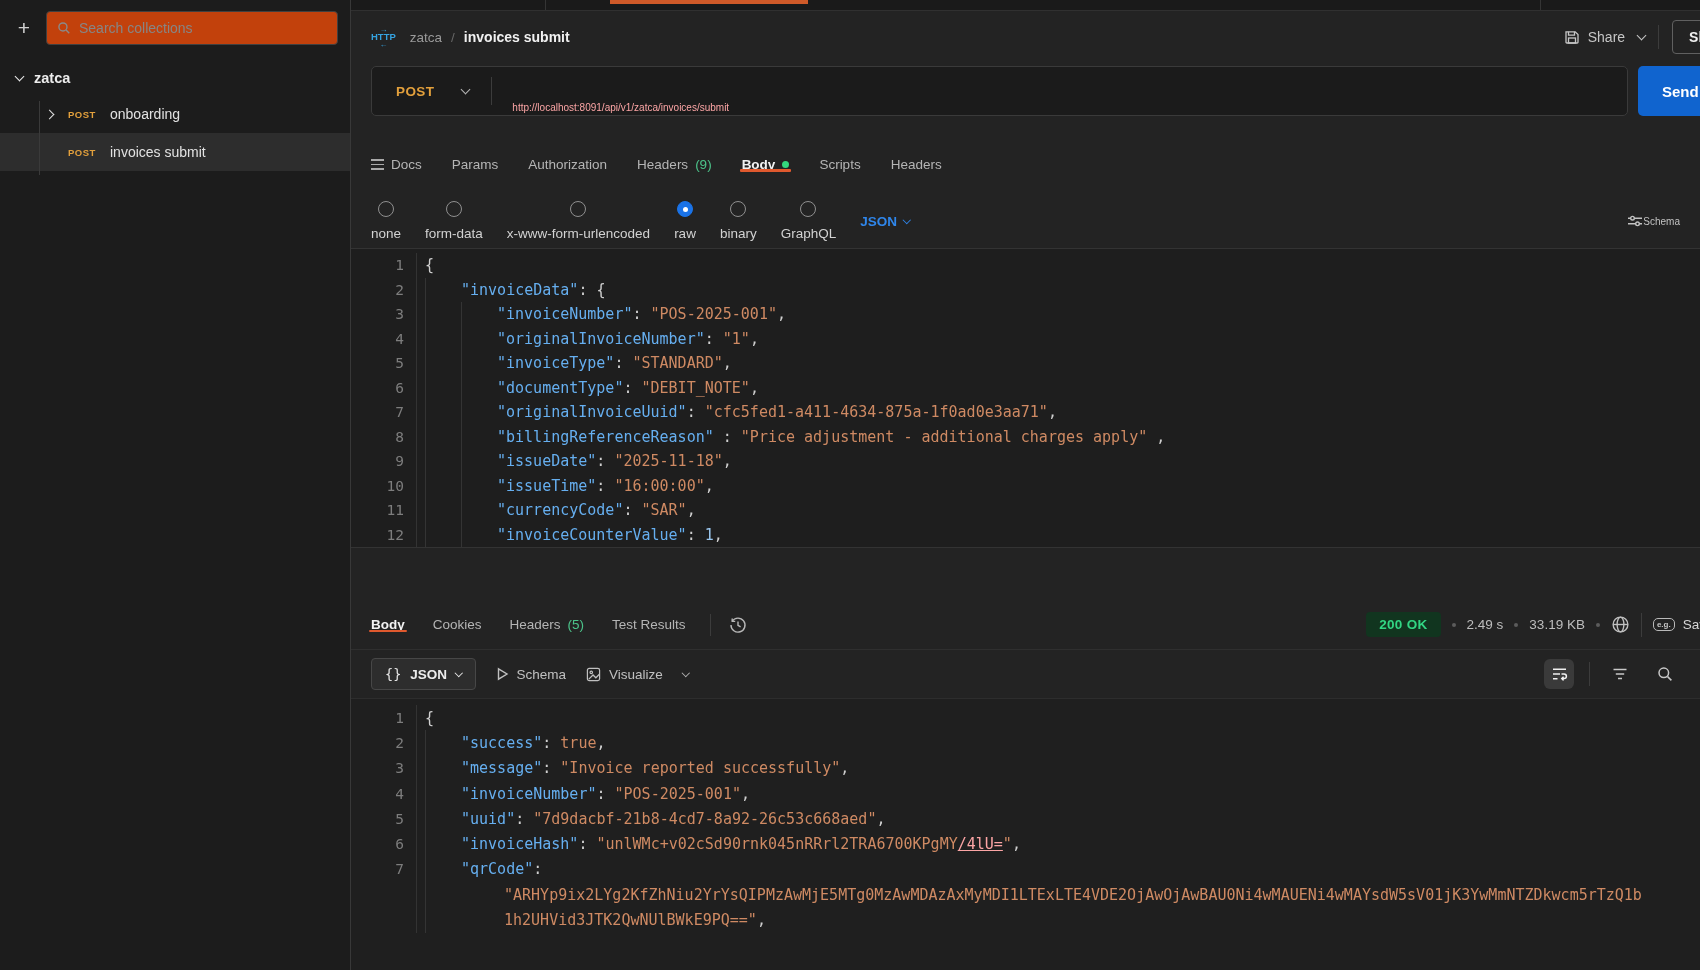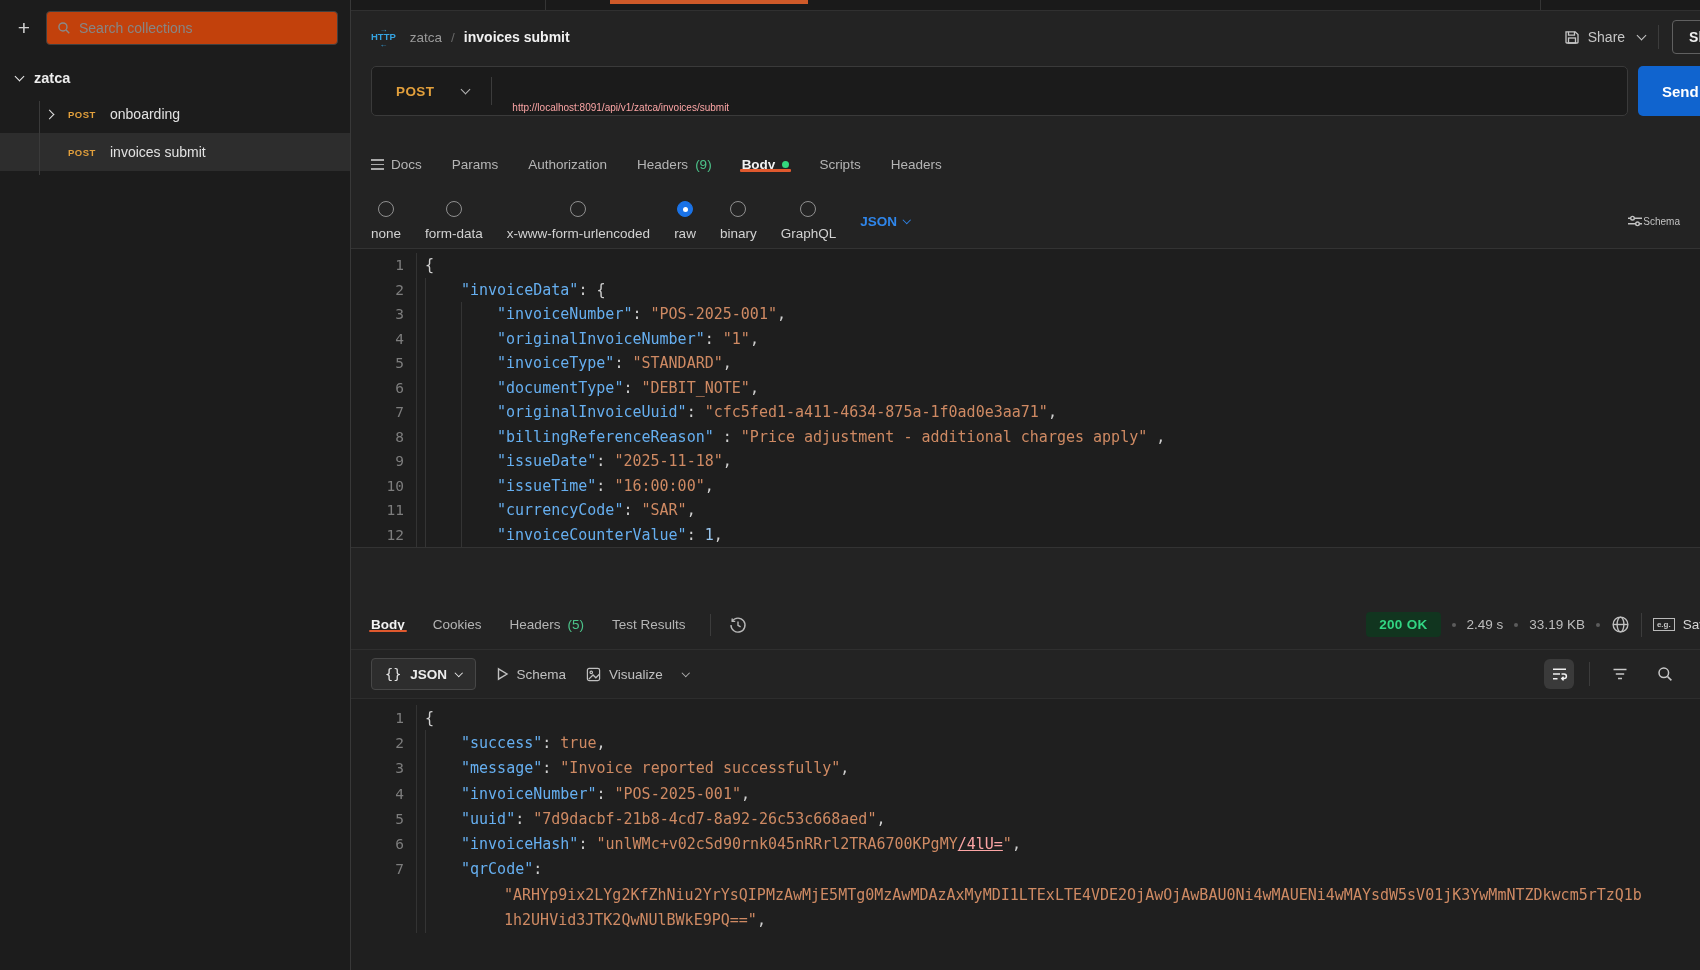--- a/index.html
+++ b/index.html
@@ -89,21 +89,21 @@
 
   
   .resp-tabs-row { position:relative; margin-top:52px; height:50px; display:flex; align-items:stretch; padding:0 0 0 20px; border-bottom:1px solid #2f2f2f; }
   .resp-tabs { gap:28px; padding:0; }
   .hist-div { width:1px; height:22px; background:#3c3c3c; align-self:center; margin-left:24px; }
   .hist-icon { align-self:center; margin-left:18px; color:#b8b8b8; cursor:pointer; display:flex; }
   .status-right { margin-left:auto; display:flex; align-items:center; gap:11px; margin-right:-78px; }
   .status-badge { background:#11351f; color:#32d583; font-weight:700; font-size:13.5px; padding:5px 13px; border-radius:4px; letter-spacing:.3px; }
   .sep-dot { width:4px; height:4px; border-radius:50%; background:#5c5c5c; }
   .meta-txt { color:#bdbdbd; font-size:13.5px; }
-  .eg-box { border:1.3px solid #b9b9b9; border-radius:0; font-size:8px; padding:1px 3px; color:#c6c6c6; font-weight:700; }
+  .eg-box { border:1.3px solid #b9b9b9; border-radius:5px; font-size:8px; padding:1px 3px; color:#c6c6c6; font-weight:700; }
   .save-resp { display:flex; align-items:center; gap:8px; color:#d6d6d6; font-size:13.5px; cursor:pointer; white-space:nowrap; }
 
   .resp-toolbar { height:48px; display:flex; align-items:center; gap:20px; padding:0 20px; }
   .json-pill { display:flex; align-items:center; gap:9px; background:#2d2d2d; border:1px solid #474747; border-radius:4px; padding:7px 13px; color:#ededed; font-weight:700; font-size:13.5px; cursor:pointer; }
   .json-pill .braces { font-family:"DejaVu Sans Mono",monospace; font-weight:400; color:#e5e5e5; }
   .tool-item { display:flex; align-items:center; gap:8px; color:#c0c0c0; font-size:13.5px; cursor:pointer; }
   .tools-right { margin-left:auto; display:flex; align-items:center; gap:15px; }
   .icon-btn { display:flex; align-items:center; justify-content:center; width:30px; height:30px; border-radius:6px; color:#c8c8c8; cursor:pointer; }
   .icon-btn.active { background:#3a3a3a; color:#f0f0f0; }
 

